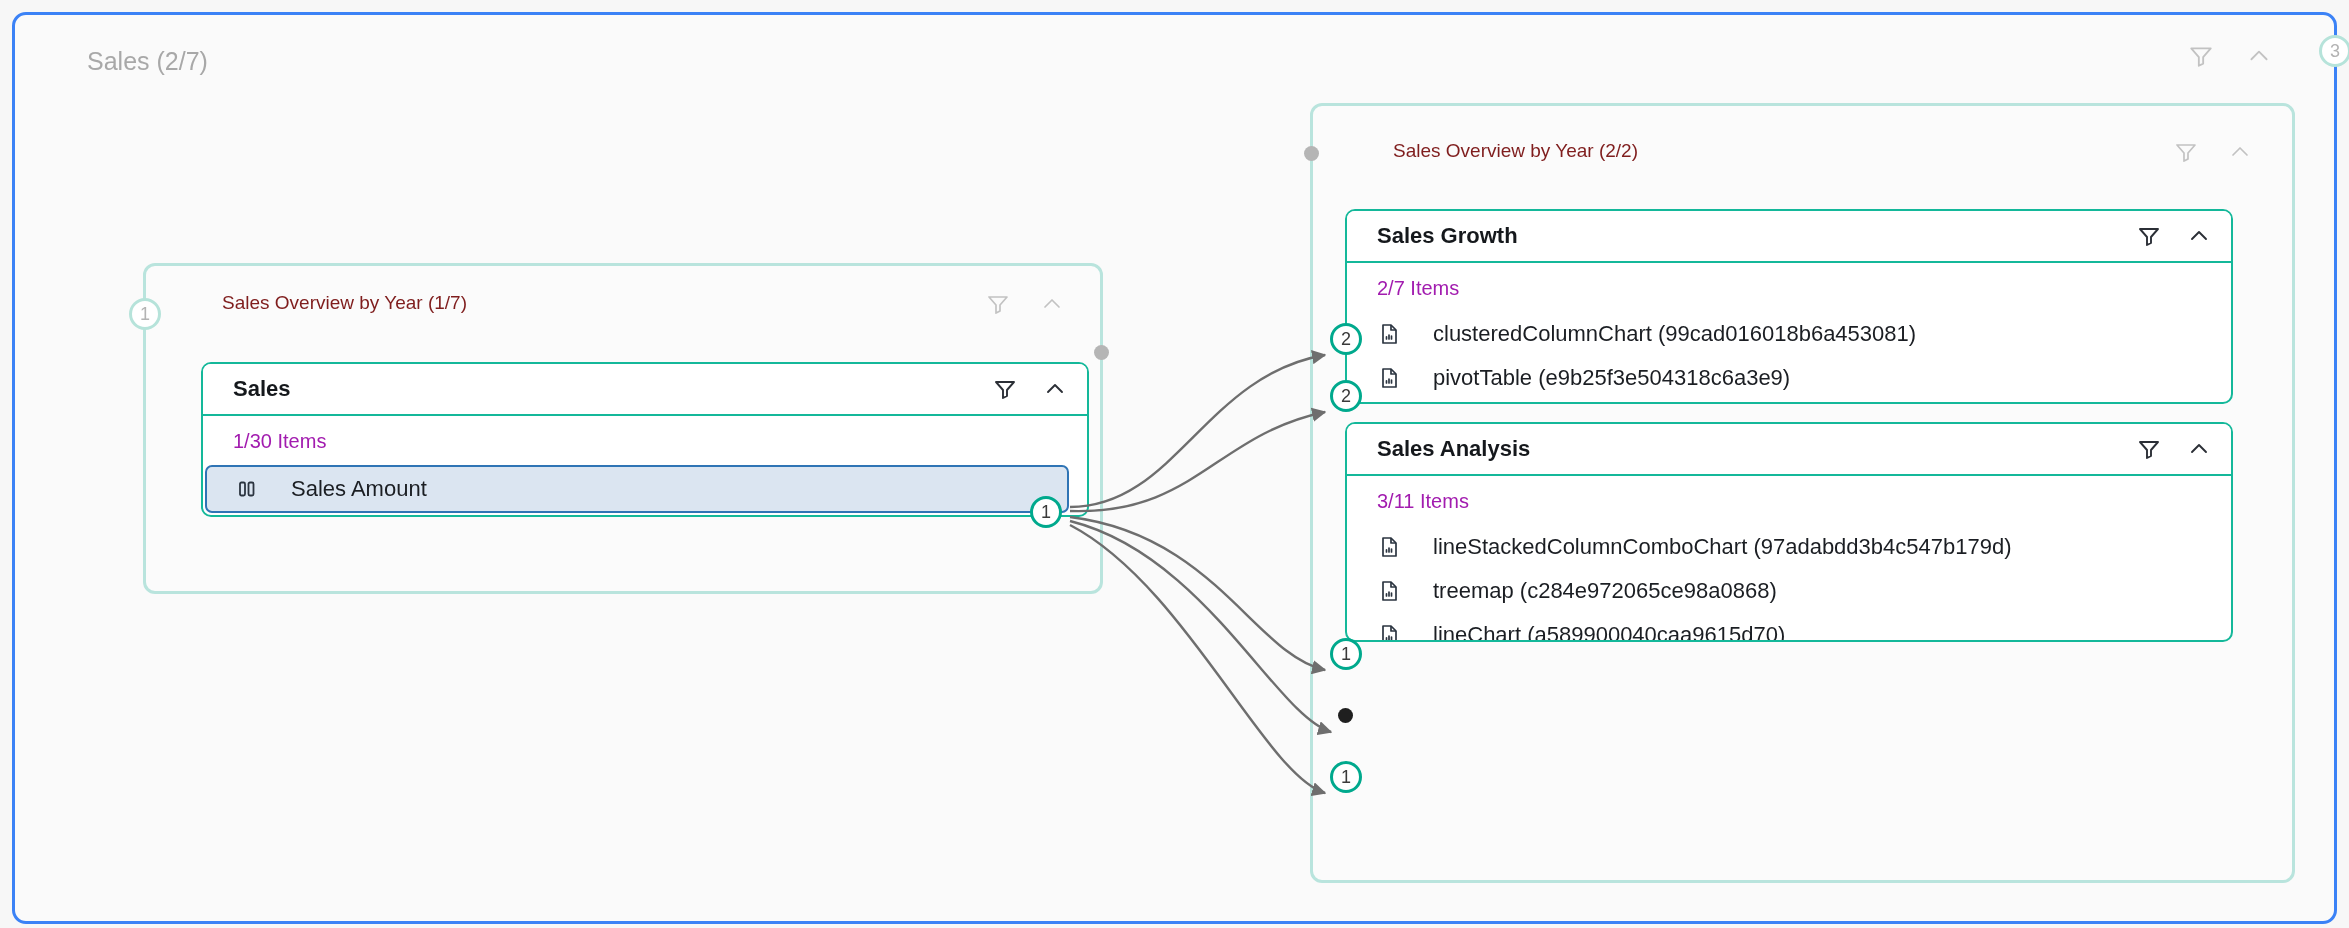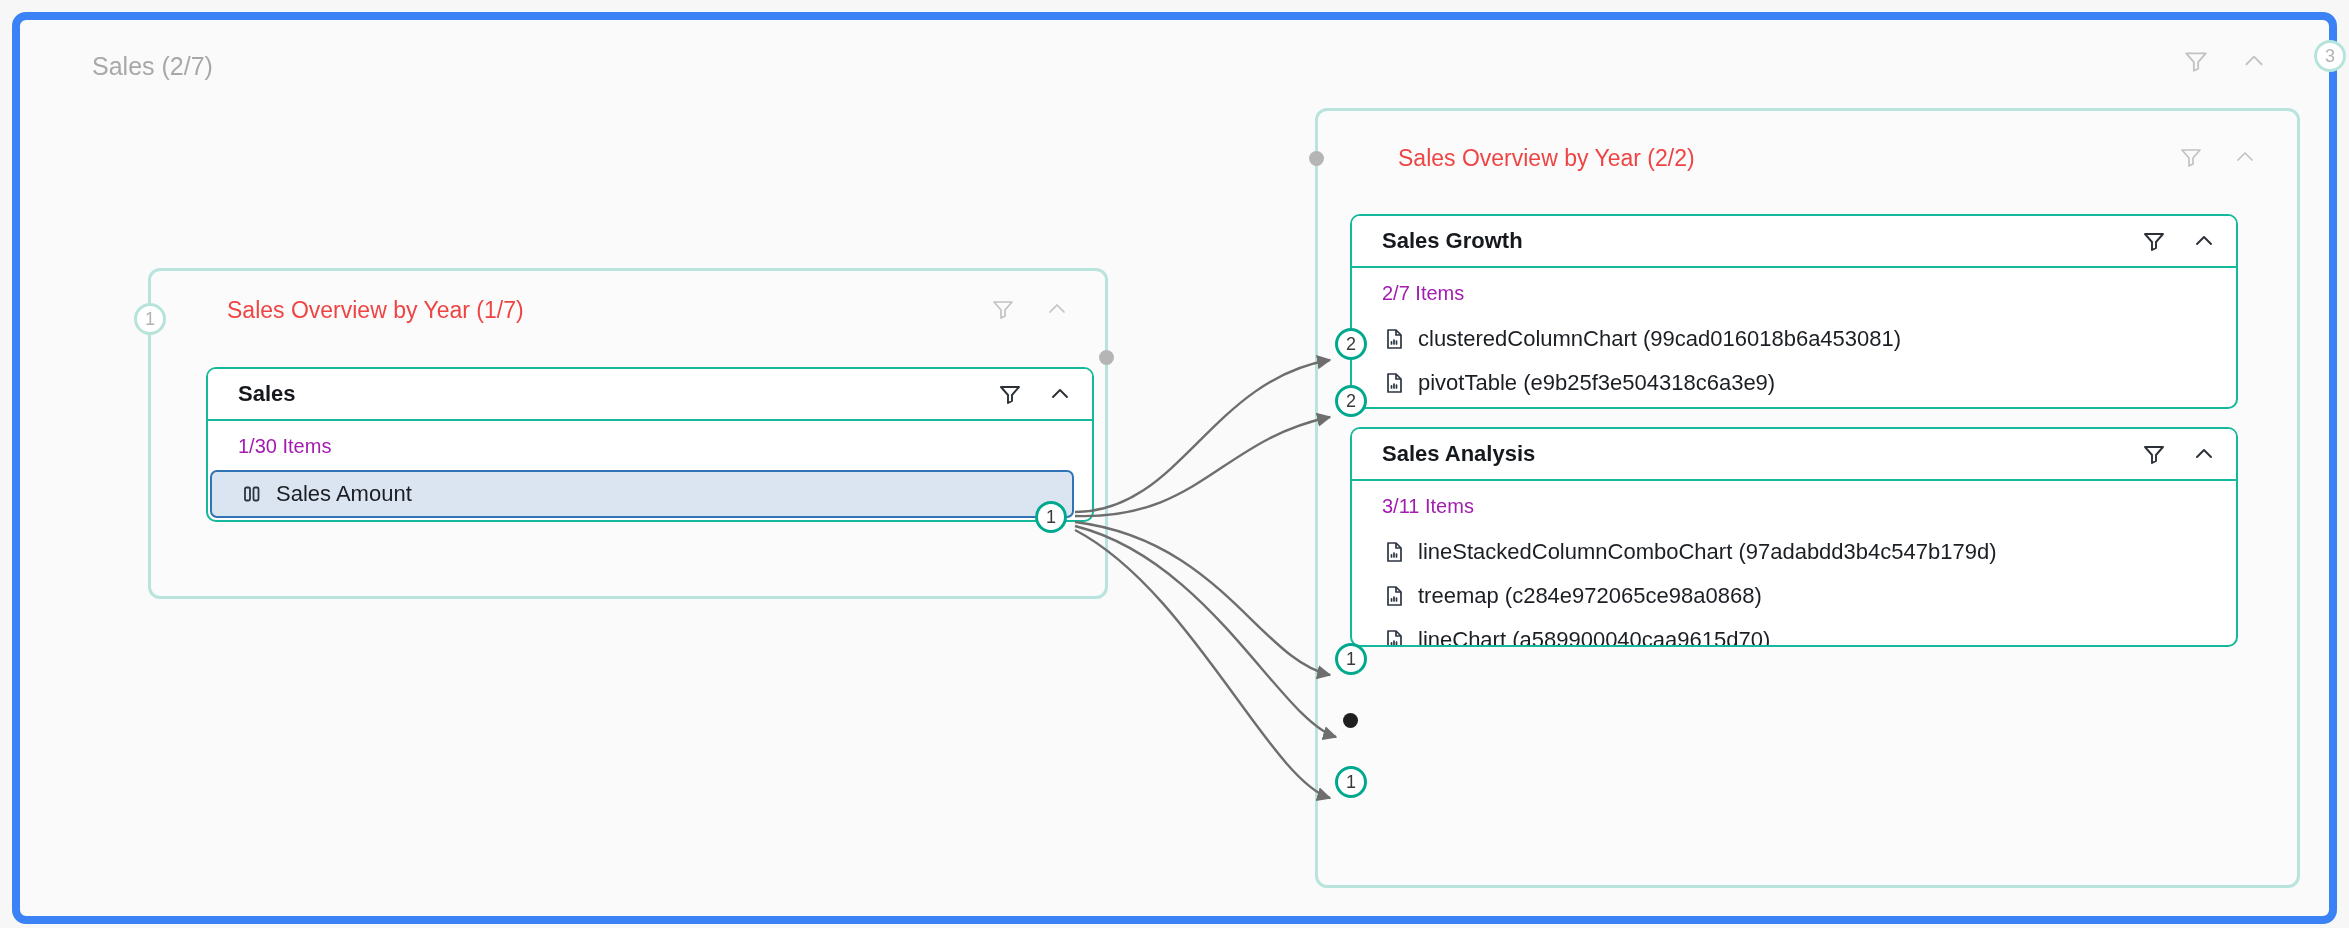--- a/index.html
+++ b/index.html
@@ -11,21 +11,21 @@
     font-family: "Liberation Sans", sans-serif;
     overflow: hidden;
   }
 
   
   #root {
     position: absolute;
     left: 12px; top: 12px;
     width: 2325px; height: 912px;
     background: #fafafa;
-    border: 8px solid #3b82f6;
+    border: 3px solid #3b82f6;
     border-radius: 14px;
   }
 
   .root-title {
     position: absolute;
     left: 72px; top: 32px;
     font-size: 25px;
     color: #a8a8a8;
     white-space: nowrap;
   }
@@ -62,22 +62,22 @@
 
   
   .group {
     position: absolute;
     background: #fbfbfb;
     border: 3px solid #b9e4dd;
     border-radius: 12px;
   }
   .group-title {
     position: absolute;
-    font-size: 23px;
-    color: #ef4444;
+    font-size: 19px;
+    color: #7f1d1d;
     white-space: nowrap;
     text-align: right;
   }
   .group-tools {
     position: absolute;
     display: flex; align-items: center; gap: 30px;
   }
 
   
   .card {
@@ -101,21 +101,21 @@
   .card-head .tools { display: flex; align-items: center; gap: 26px; }
 
   .card-count {
     font-size: 20px; color: #a21caf;
     padding: 14px 0 12px 30px;
     white-space: nowrap;
   }
 
   .row {
     display: flex; align-items: center;
-    gap: 12px;
+    gap: 32px;
     padding: 9px 18px 9px 30px;
     font-size: 22px;
     color: #1b1e23;
     white-space: nowrap;
   }
   .row.selected {
     background: #dbe5f1;
     border: 2px solid #2f74b5;
     border-radius: 7px;
     margin: 0 18px 3px 2px;

